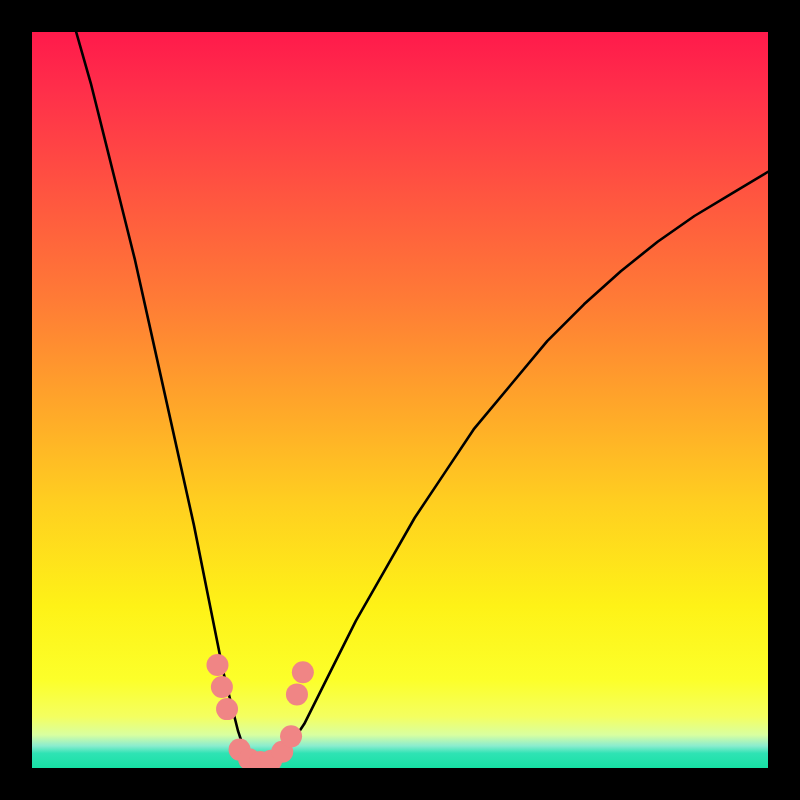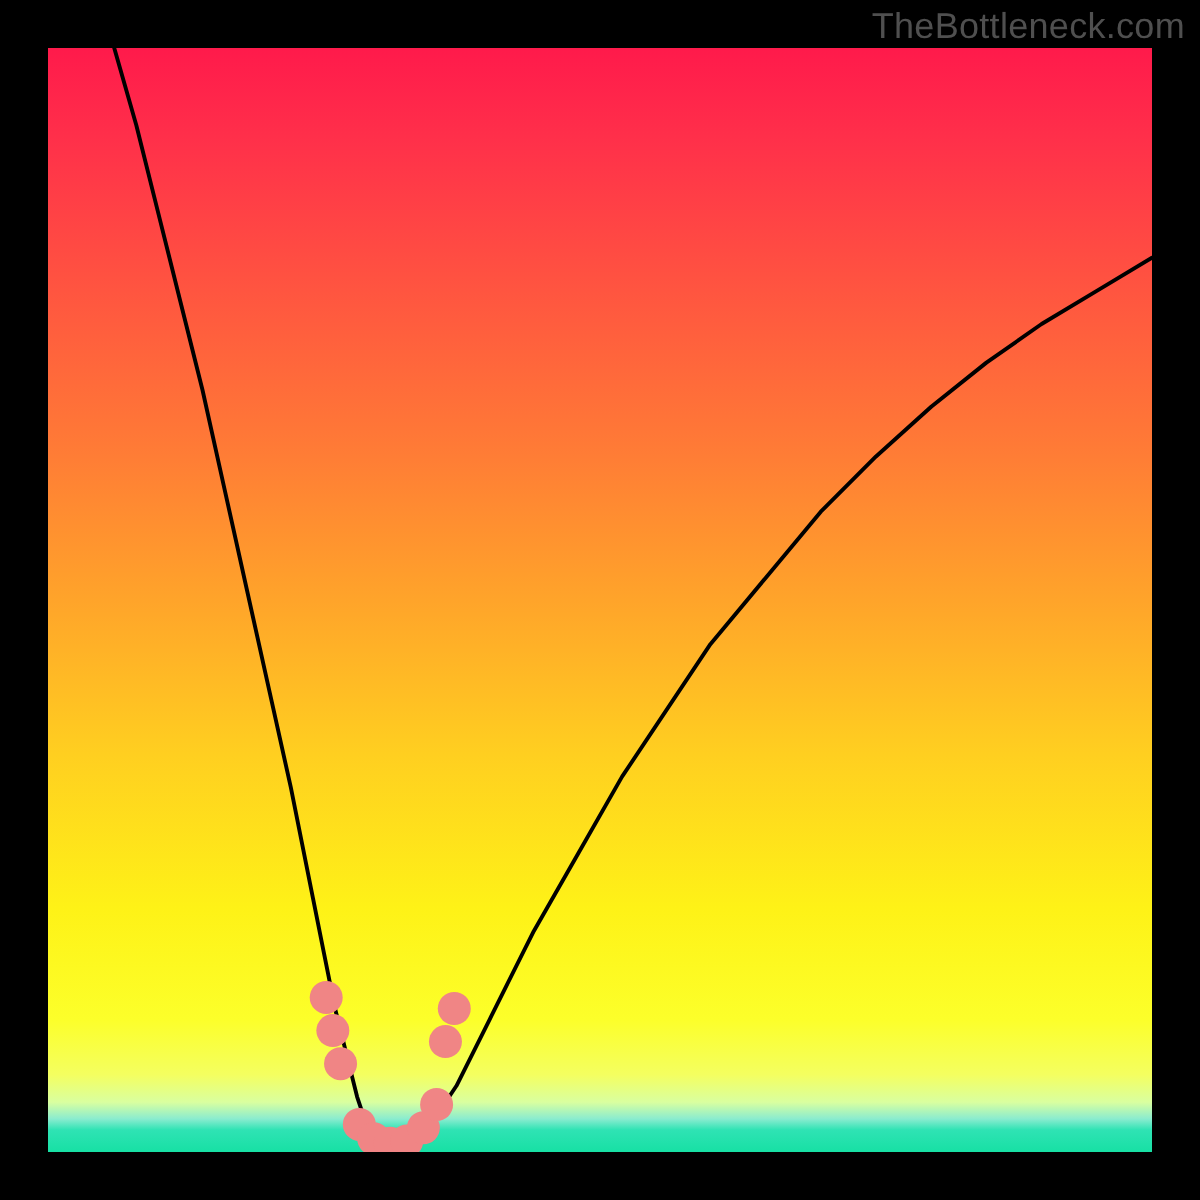--- a/index.html
+++ b/index.html
@@ -60,21 +60,20 @@
     position: absolute;
     inset: 0;
     width: 100%;
     height: 100%;
   }
 </style>
 </head>
 <body>
 
 <div class="frame">
-  <div class="watermark">TheBottleneck.com</div>
   <div class="plot-area">
     <div class="gradient-bg"></div>
     <svg class="curve-layer" viewBox="0 0 736 736" preserveAspectRatio="none">
       <path id="curve-path" fill="none" stroke="#000" stroke-width="2.6" stroke-linecap="round" stroke-linejoin="round" d="M44.16 0.00 L58.88 51.52 L73.60 110.40 L88.32 169.28 L103.04 228.16 L117.76 294.40 L132.48 360.64 L147.20 426.88 L161.92 493.12 L176.64 566.72 L184.00 603.52 L191.36 640.32 L198.72 669.76 L206.08 699.20 L213.44 721.28 L220.80 732.32 L228.16 736.00 L235.52 736.00 L242.88 732.32 L250.24 724.96 L257.60 713.92 L272.32 691.84 L294.40 647.68 L323.84 588.80 L353.28 537.28 L382.72 485.76 L412.16 441.60 L441.60 397.44 L478.40 353.28 L515.20 309.12 L552.00 272.32 L588.80 239.20 L625.60 209.76 L662.40 184.00 L699.20 161.92 L736.00 139.84"></path>
       <g id="marker-group">
           <circle cx="185.47" cy="632.96" r="11" fill="#f08585"></circle>
           <circle cx="189.89" cy="655.04" r="11" fill="#f08585"></circle>
           <circle cx="195.04" cy="677.12" r="11" fill="#f08585"></circle>
           <circle cx="207.55" cy="717.60" r="11" fill="#f08585"></circle>
           <circle cx="217.12" cy="727.17" r="11" fill="#f08585"></circle>

